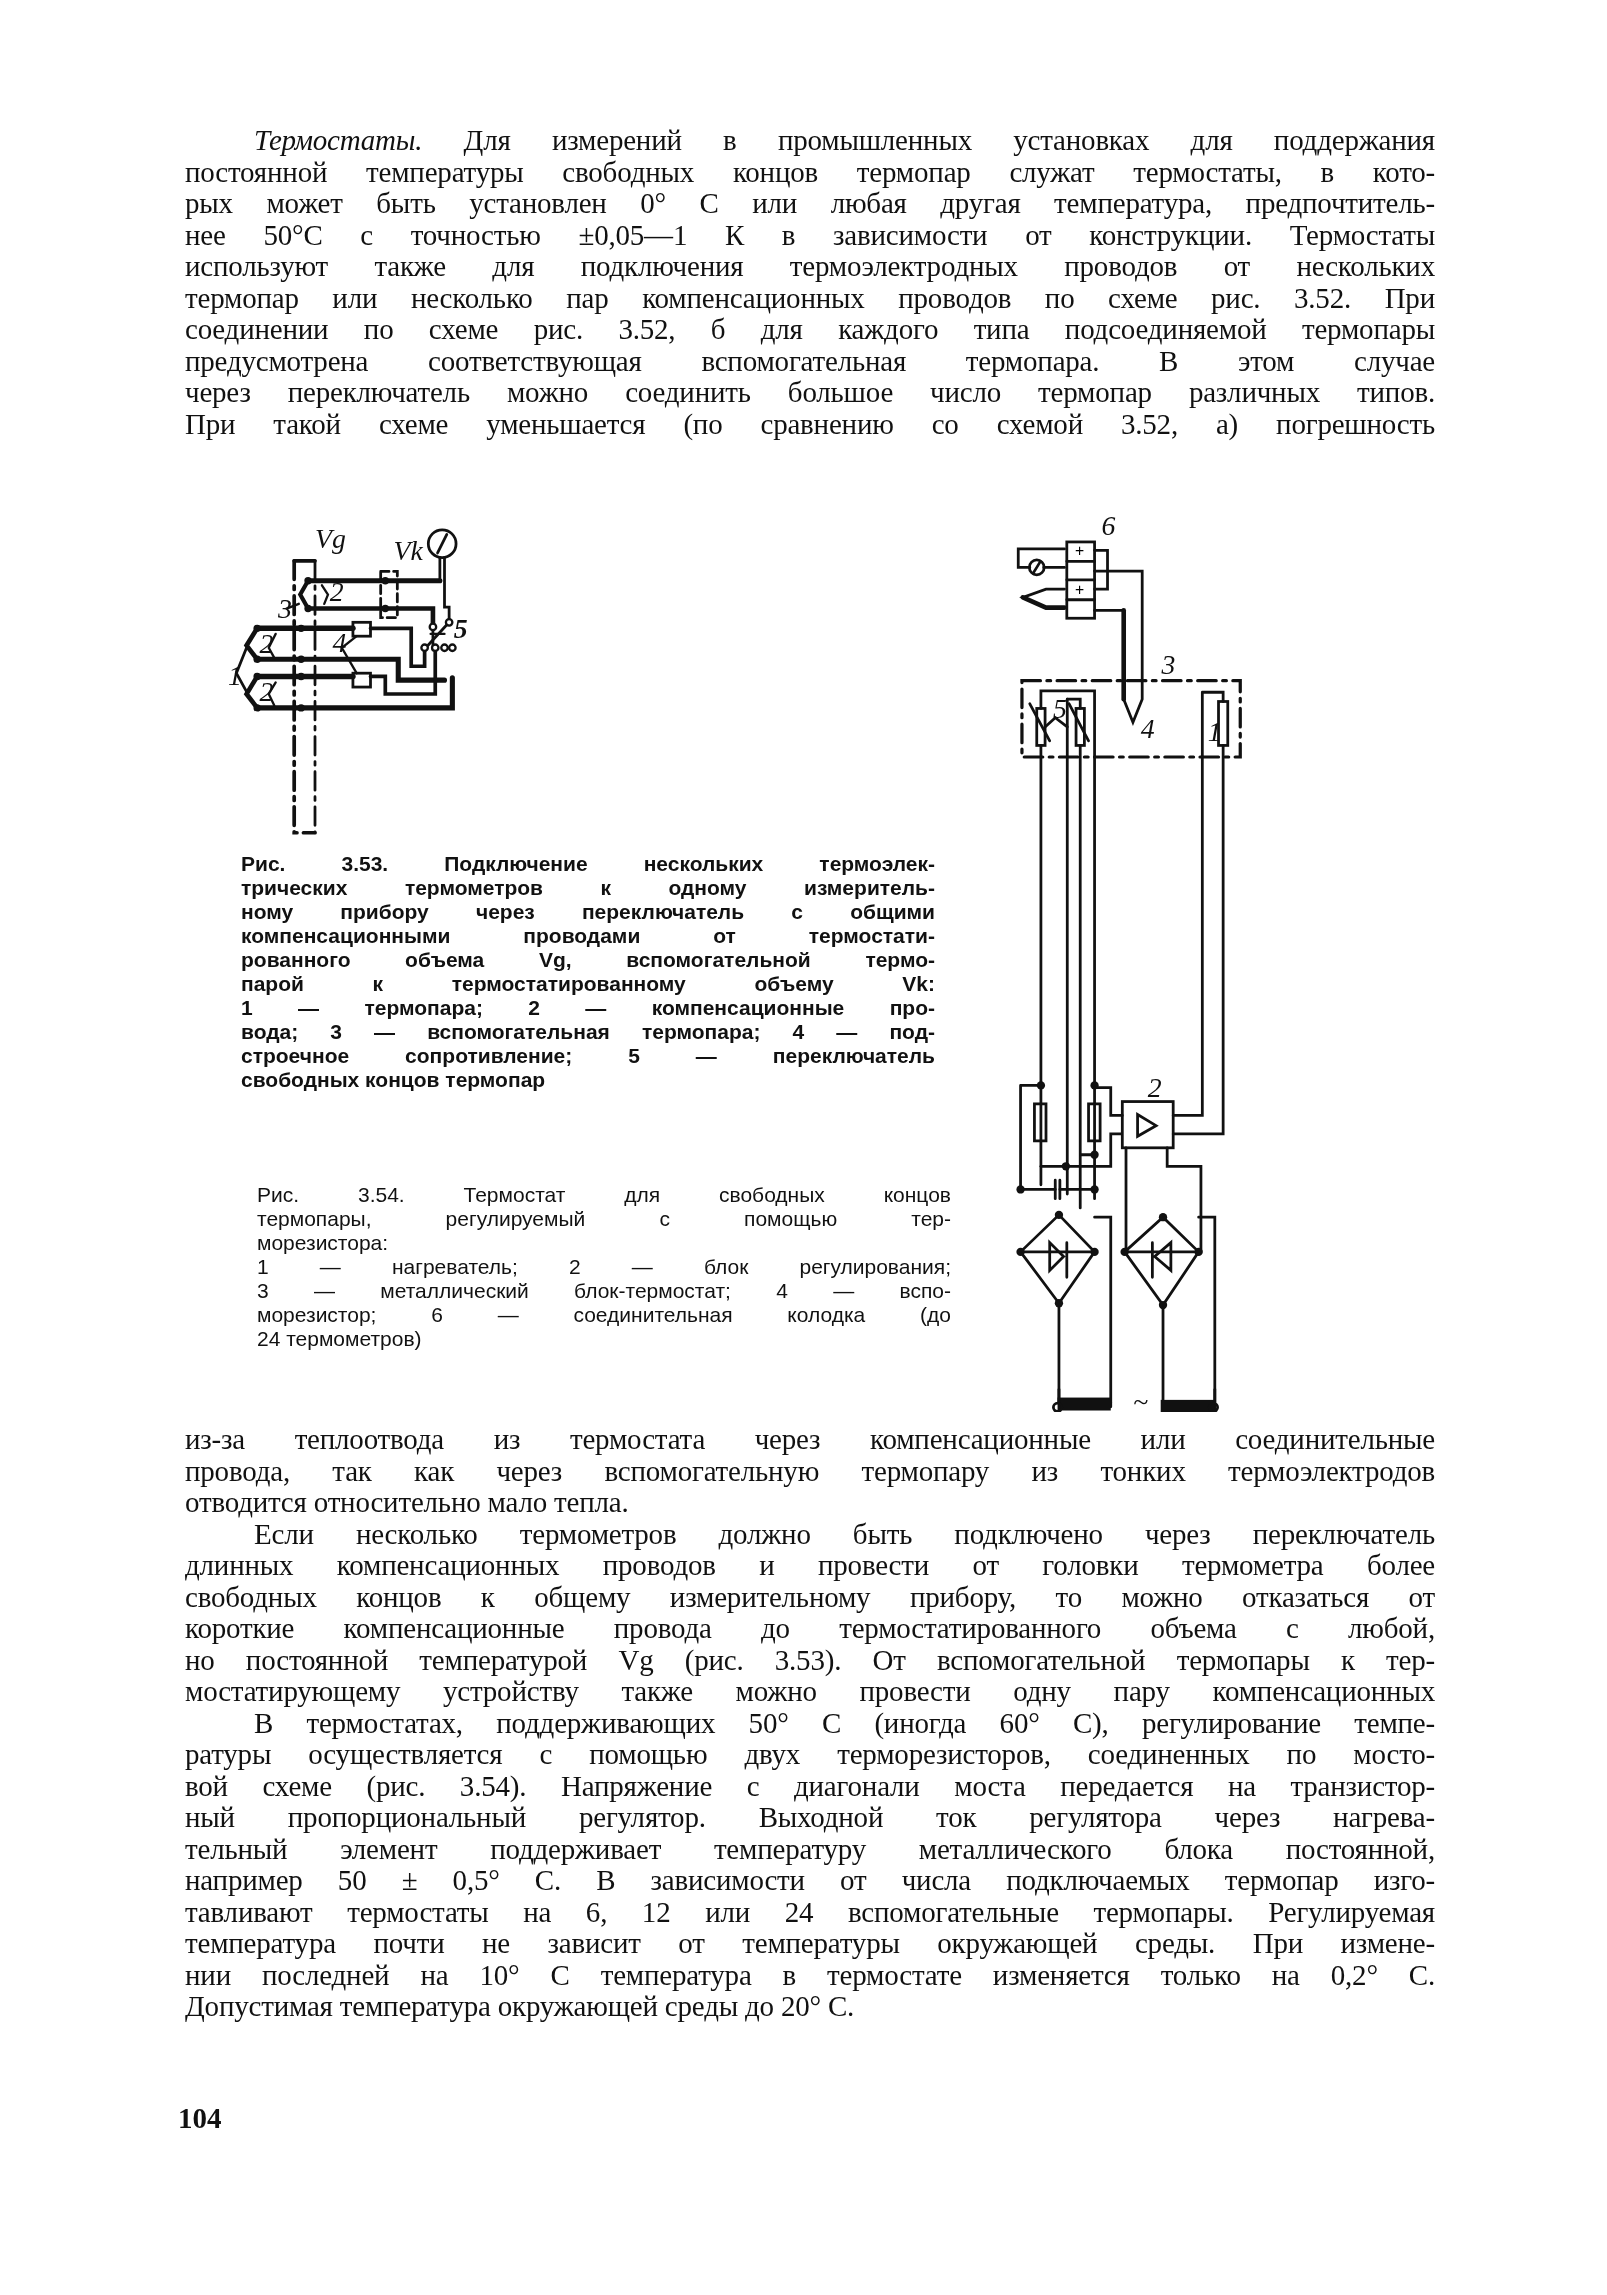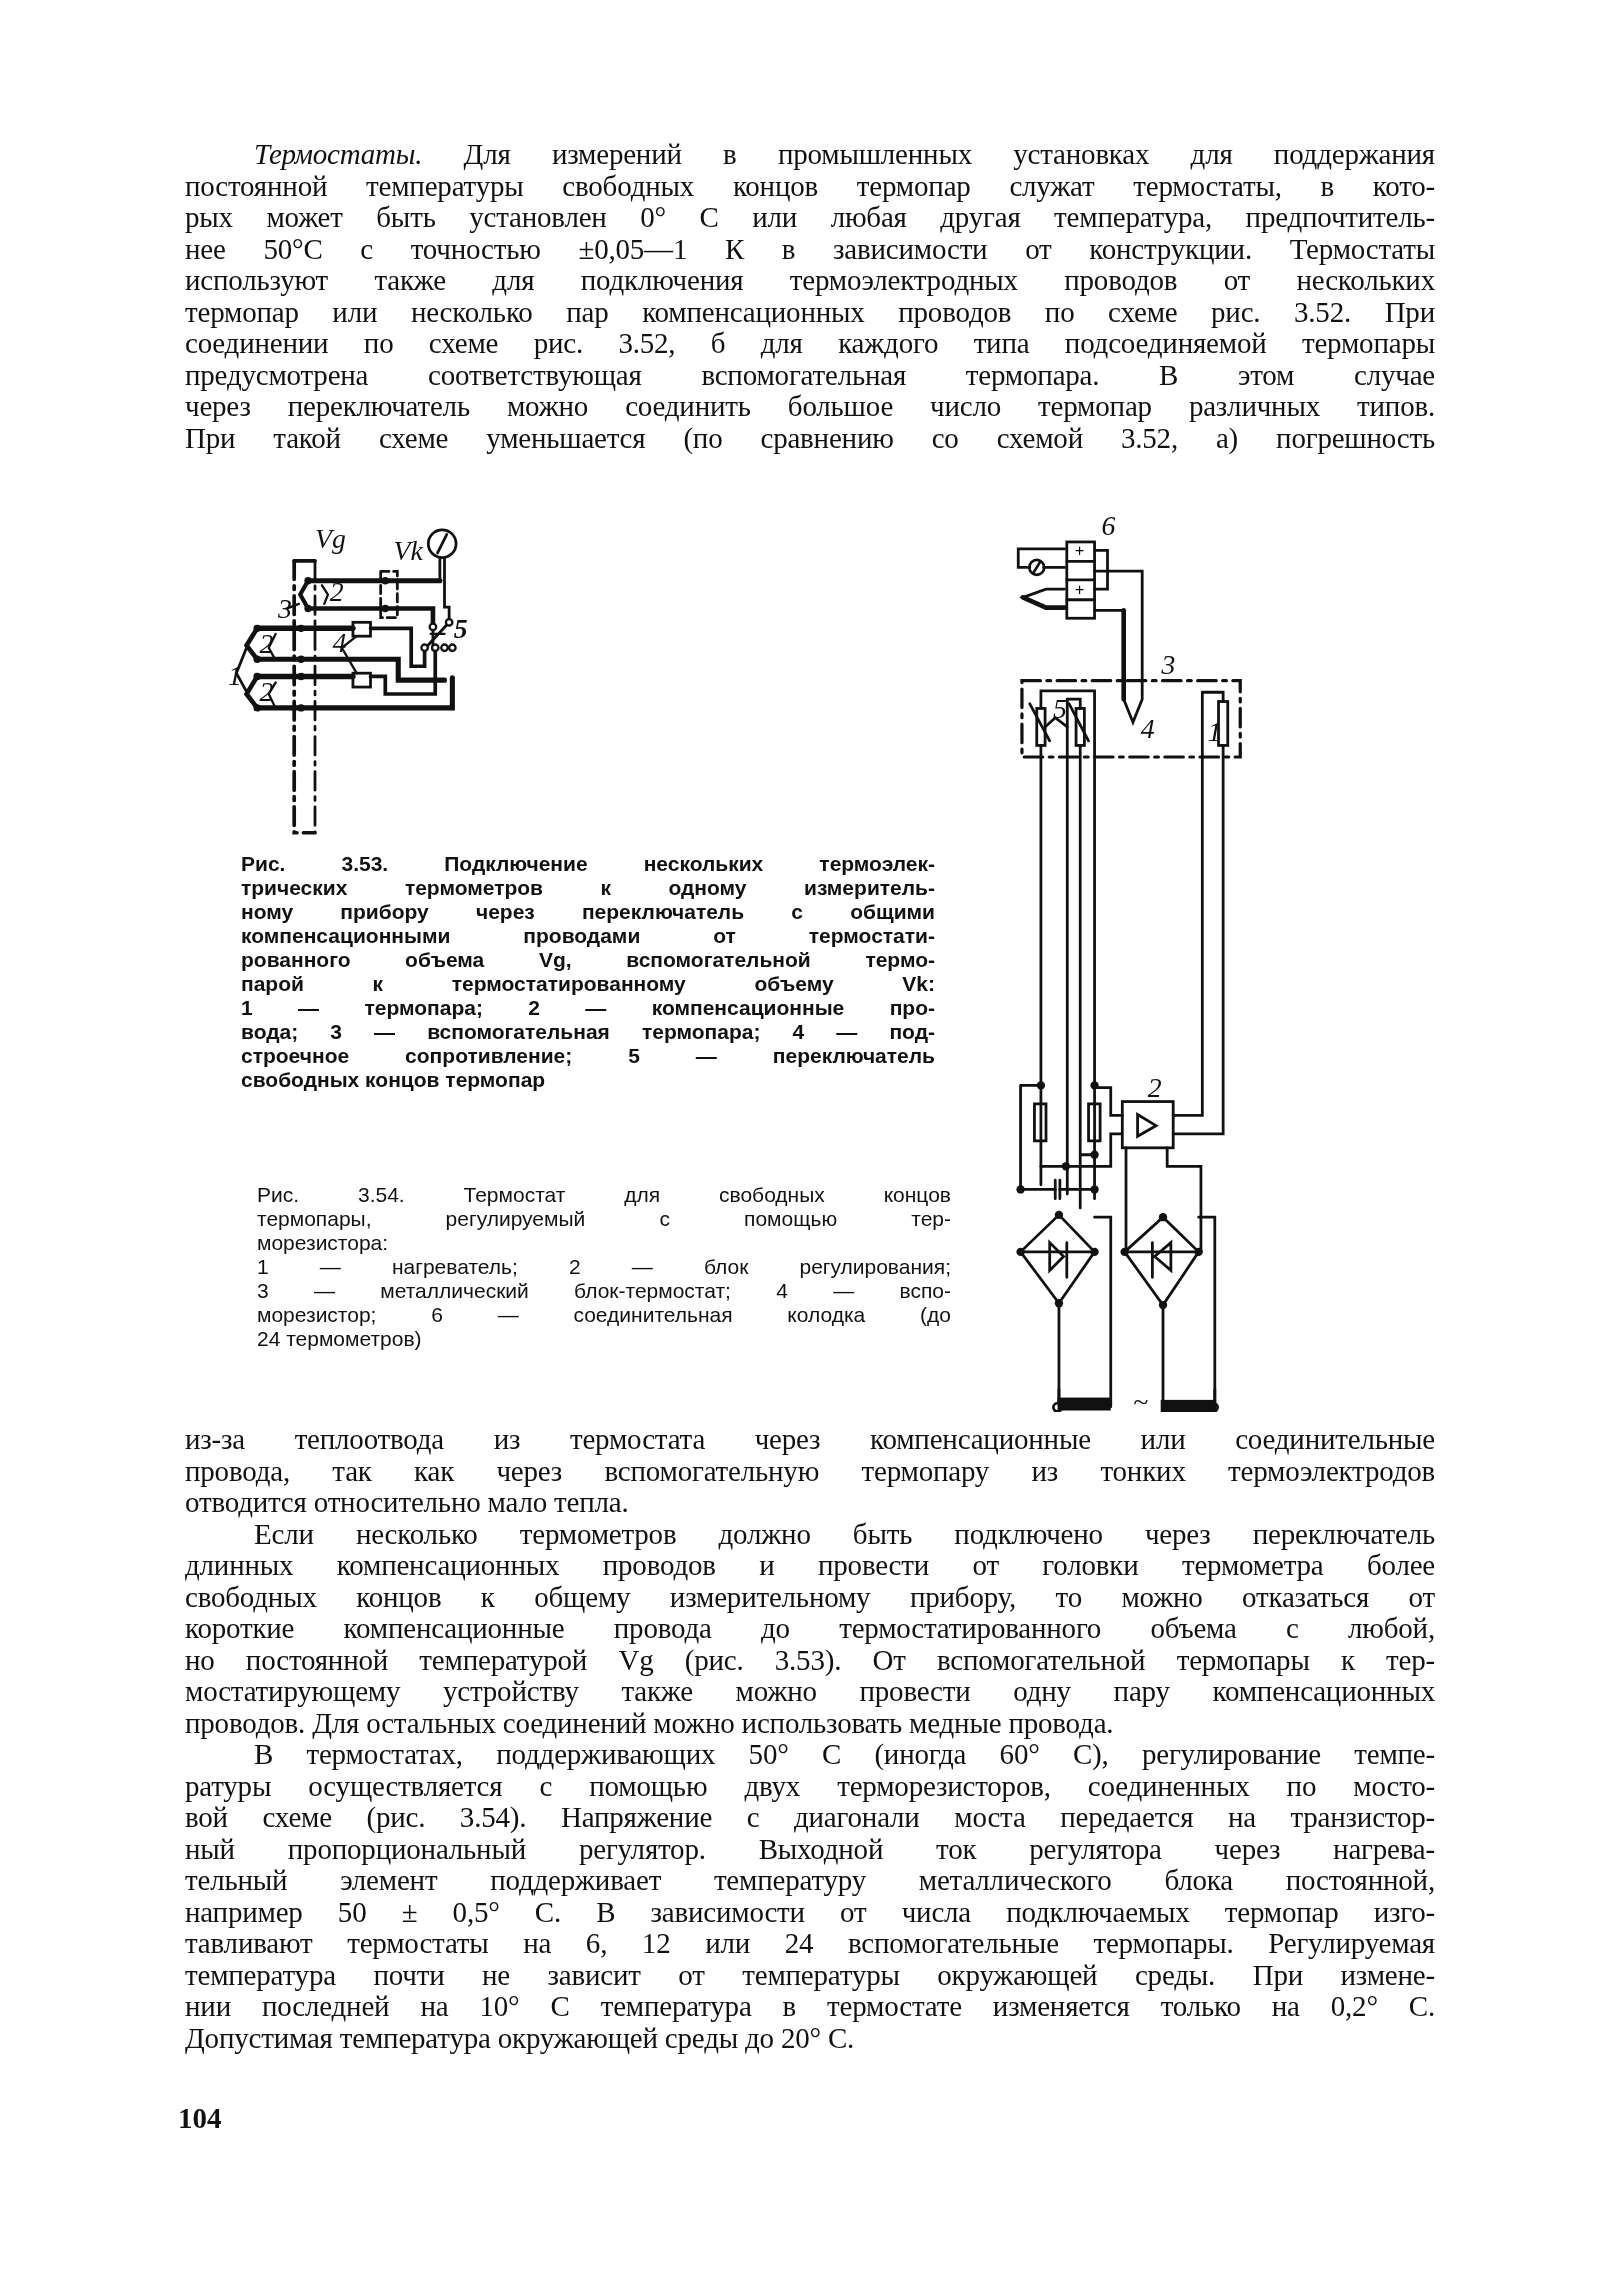--- a/index.html
+++ b/index.html
@@ -19,21 +19,21 @@
   .caption2 { font-weight:normal;margin-left:16px; }
   .pagenum { position:absolute; left:178px; top:2102px; font-size:29px; font-weight:bold; }
   svg { position:absolute; }
   .lbl { font-family:"Liberation Serif",serif; font-style:italic; font-size:60px; fill:#111; }
 </style>
 </head>
 <body>
 
 <div class="page">
 
-  <div class="para" style="top:139px;">
+  <div class="para" style="top:125px;">
     <span class="line indent"><span class="ital">Термостаты.</span><span> Для измерений в промышленных установках для поддержания</span></span>
     <span class="line">постоянной температуры свободных концов термопар служат термостаты, в кото-</span>
     <span class="line">рых может быть установлен 0° С или любая другая температура, предпочтитель-</span>
     <span class="line">нее 50°С с точностью ±0,05—1 К в зависимости от конструкции. Термостаты</span>
     <span class="line">используют также для подключения термоэлектродных проводов от нескольких</span>
     <span class="line">термопар или несколько пар компенсационных проводов по схеме рис. 3.52. При</span>
     <span class="line">соединении по схеме рис. 3.52, б для каждого типа подсоединяемой термопары</span>
     <span class="line">предусмотрена соответствующая вспомогательная термопара. В этом случае</span>
     <span class="line">через переключатель можно соединить большое число термопар различных типов.</span>
     <span class="line">При такой схеме уменьшается (по сравнению со схемой 3.52, а) погрешность</span>
@@ -231,21 +231,20 @@
   <div class="para" style="top:1424px;">
     <span class="line">из-за теплоотвода из термостата через компенсационные или соединительные</span>
     <span class="line">провода, так как через вспомогательную термопару из тонких термоэлектродов</span>
     <span class="line last">отводится относительно мало тепла.</span>
     <span class="line indent">Если несколько термометров должно быть подключено через переключатель</span>
     <span class="line">длинных компенсационных проводов и провести от головки термометра более</span>
     <span class="line">свободных концов к общему измерительному прибору, то можно отказаться от</span>
     <span class="line">короткие компенсационные провода до термостатированного объема с любой,</span>
     <span class="line">но постоянной температурой Vg (рис. 3.53). От вспомогательной термопары к тер-</span>
     <span class="line">мостатирующему устройству также можно провести одну пару компенсационных</span>
-    <span class="line last">проводов. Для остальных соединений можно использовать медные провода.</span>
     <span class="line indent">В термостатах, поддерживающих 50° С (иногда 60° С), регулирование темпе-</span>
     <span class="line">ратуры осуществляется с помощью двух терморезисторов, соединенных по мосто-</span>
     <span class="line">вой схеме (рис. 3.54). Напряжение с диагонали моста передается на транзистор-</span>
     <span class="line">ный пропорциональный регулятор. Выходной ток регулятора через нагрева-</span>
     <span class="line">тельный элемент поддерживает температуру металлического блока постоянной,</span>
     <span class="line">например 50 ± 0,5° С. В зависимости от числа подключаемых термопар изго-</span>
     <span class="line">тавливают термостаты на 6, 12 или 24 вспомогательные термопары. Регулируемая</span>
     <span class="line">температура почти не зависит от температуры окружающей среды. При измене-</span>
     <span class="line">нии последней на 10° С температура в термостате изменяется только на 0,2° С.</span>
     <span class="line last">Допустимая температура окружающей среды до 20° С.</span>

